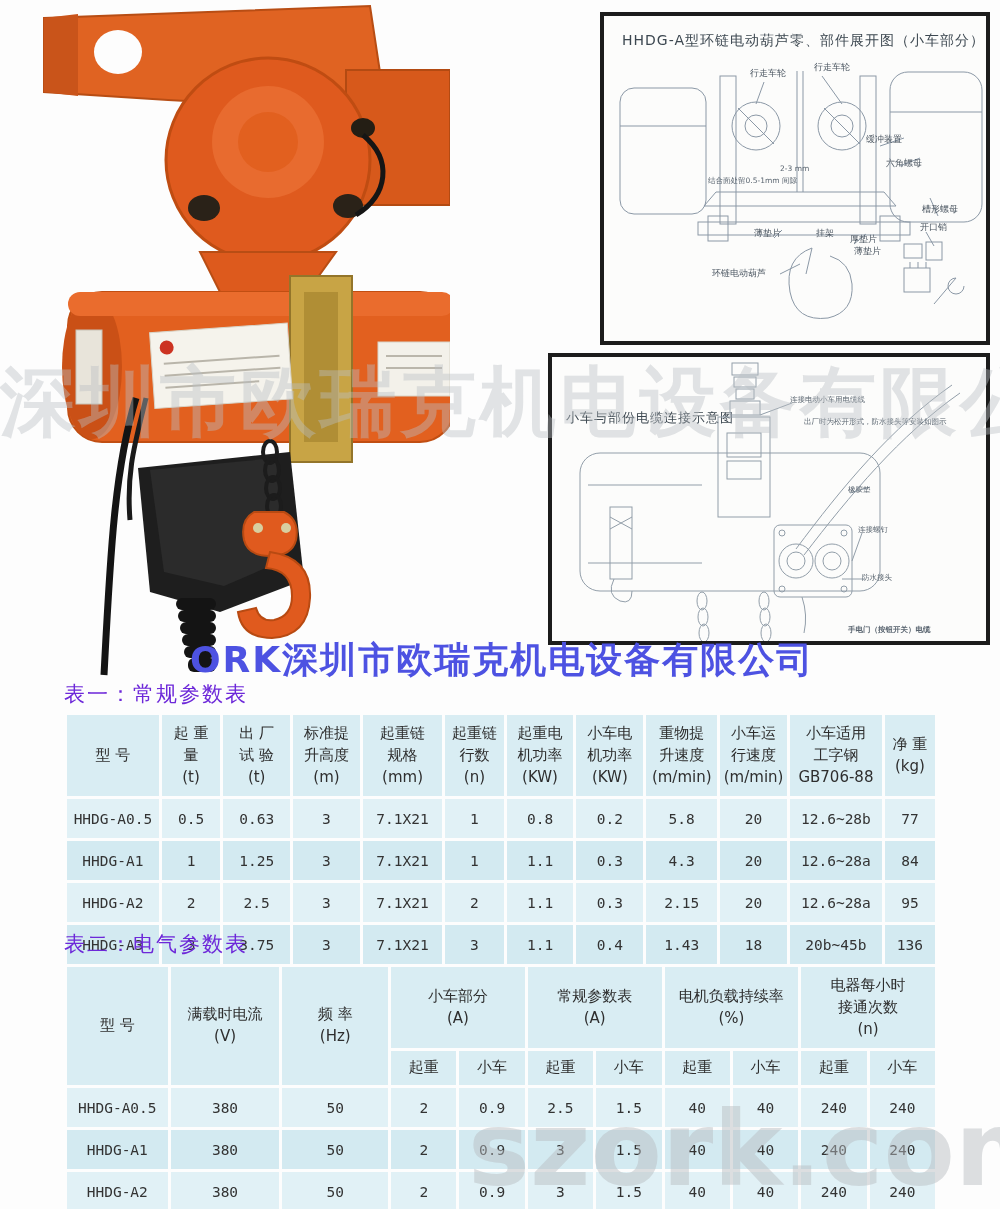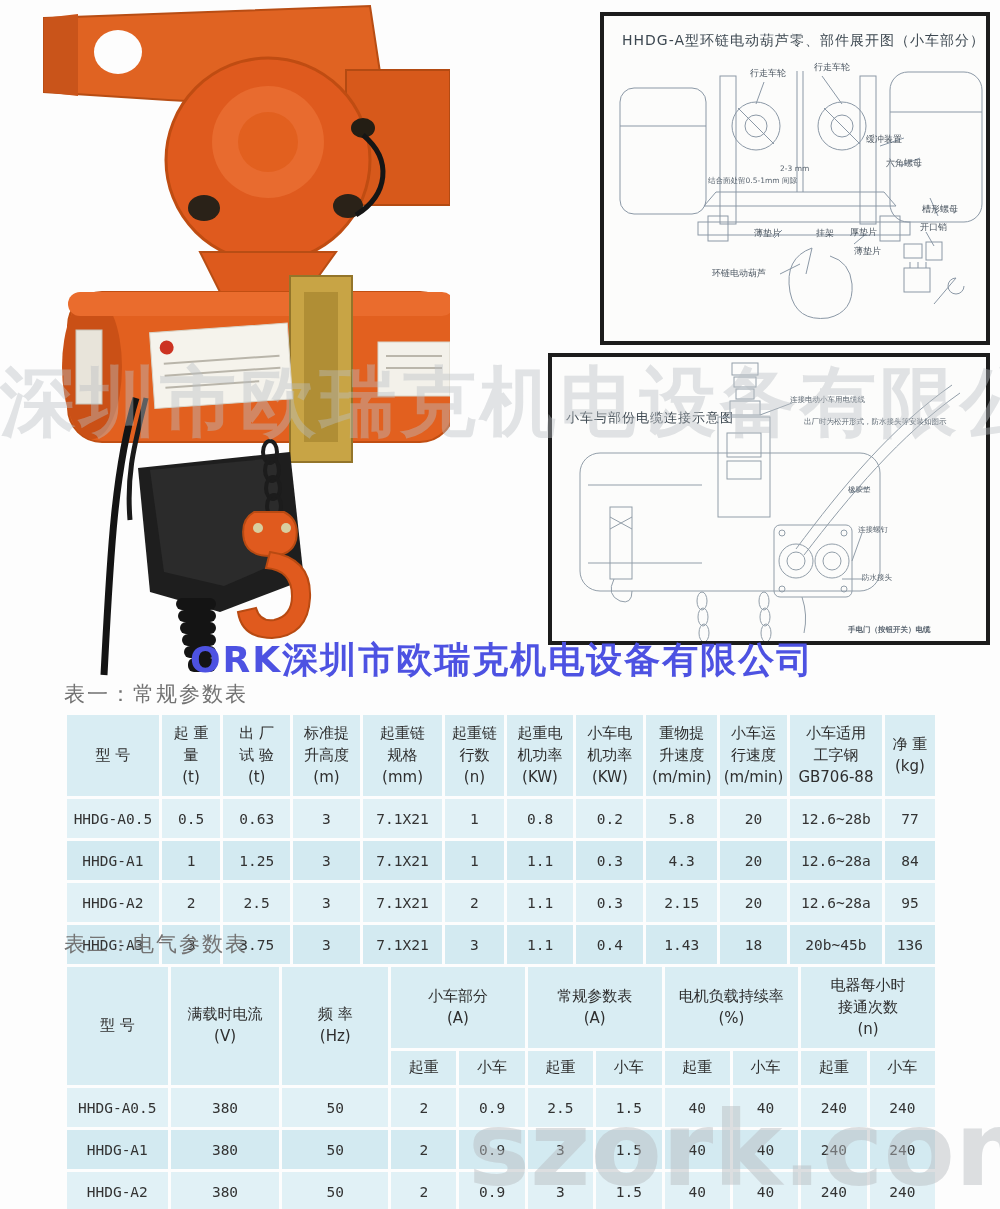--- a/index.html
+++ b/index.html
@@ -24,21 +24,21 @@
   .diag1 .dtitle { left:18px; top:16px; }
   .diag2 .dtitle { left:14px; top:52px; font-size:13px; }
   .dlabel { position:absolute; font-size:9px; color:#4a5560; white-space:nowrap; line-height:1.25; }
   .dlabel.tiny { font-size:7.5px; color:#5a6570; }
 
   
   .headline { position:absolute; left:190px; top:636px; font-size:36px; font-weight:bold;
               color:#4d52e2; letter-spacing:2px; white-space:nowrap; }
 
   
-  .caption { position:absolute; left:64px; font-size:21px; color:#737373; letter-spacing:2px; }
+  .caption { position:absolute; left:64px; font-size:21px; color:#6d28d9; letter-spacing:2px; }
   .cap1 { top:680px; } .cap2 { top:930px;font-family:Liberation Serif, serif; }
   .spec { position:absolute; left:64px; border-collapse:separate; border-spacing:3px;
           table-layout:fixed; background:#fdfdfd; }
   .t1 { top:712px; width:874px; }
   .t2 { top:964px; width:874px; }
   .spec th, .spec td { background:#d9edf3; text-align:center; vertical-align:middle; color:#333; }
   .spec th { font-size:15px; font-weight:normal; white-space:pre-line; line-height:1.45; padding:8px 1px; color:#2e2e2e; }
   .spec td { font-family:"DejaVu Sans Mono", monospace; font-size:14.5px; height:39px; padding:2px 1px; }
   .t1 tbody tr:nth-child(odd) td { background:#e1f1f6; }
   .t1 tbody tr:nth-child(even) td { background:#d3eaf1; }
@@ -180,21 +180,21 @@
       </g>
     </svg>
     <span class="dlabel" style="left:146px; top:52px;">行走车轮</span>
     <span class="dlabel" style="left:210px; top:46px;">行走车轮</span>
     <span class="dlabel tiny" style="left:128px; top:148px;margin-left:48px;">2-3 mm</span>
     <span class="dlabel tiny" style="left:104px; top:160px;">结合面处留0.5-1mm 间隙</span>
     <span class="dlabel" style="left:262px; top:118px;">缓冲装置</span>
     <span class="dlabel" style="left:282px; top:142px;">六角螺母</span>
     <span class="dlabel" style="left:318px; top:172px;margin-top:16px;">槽形螺母</span>
     <span class="dlabel" style="left:316px; top:206px;">开口销</span>
-    <span class="dlabel" style="left:246px; top:211px;">厚垫片</span>
+    <span class="dlabel" style="left:246px; top:218px;">厚垫片</span>
     <span class="dlabel" style="left:250px; top:230px;">薄垫片</span>
     <span class="dlabel" style="left:150px; top:212px;">薄垫片</span>
     <span class="dlabel" style="left:212px; top:212px;">挂架</span>
     <span class="dlabel" style="left:108px; top:252px;">环链电动葫芦</span>
   </div>
 
   <div class="diag diag2">
     <span class="dtitle">小车与部份电缆连接示意图</span>
     <svg width="434" height="284" viewBox="0 0 434 284">
       <g stroke="#929ea9" stroke-width="1" fill="none">

